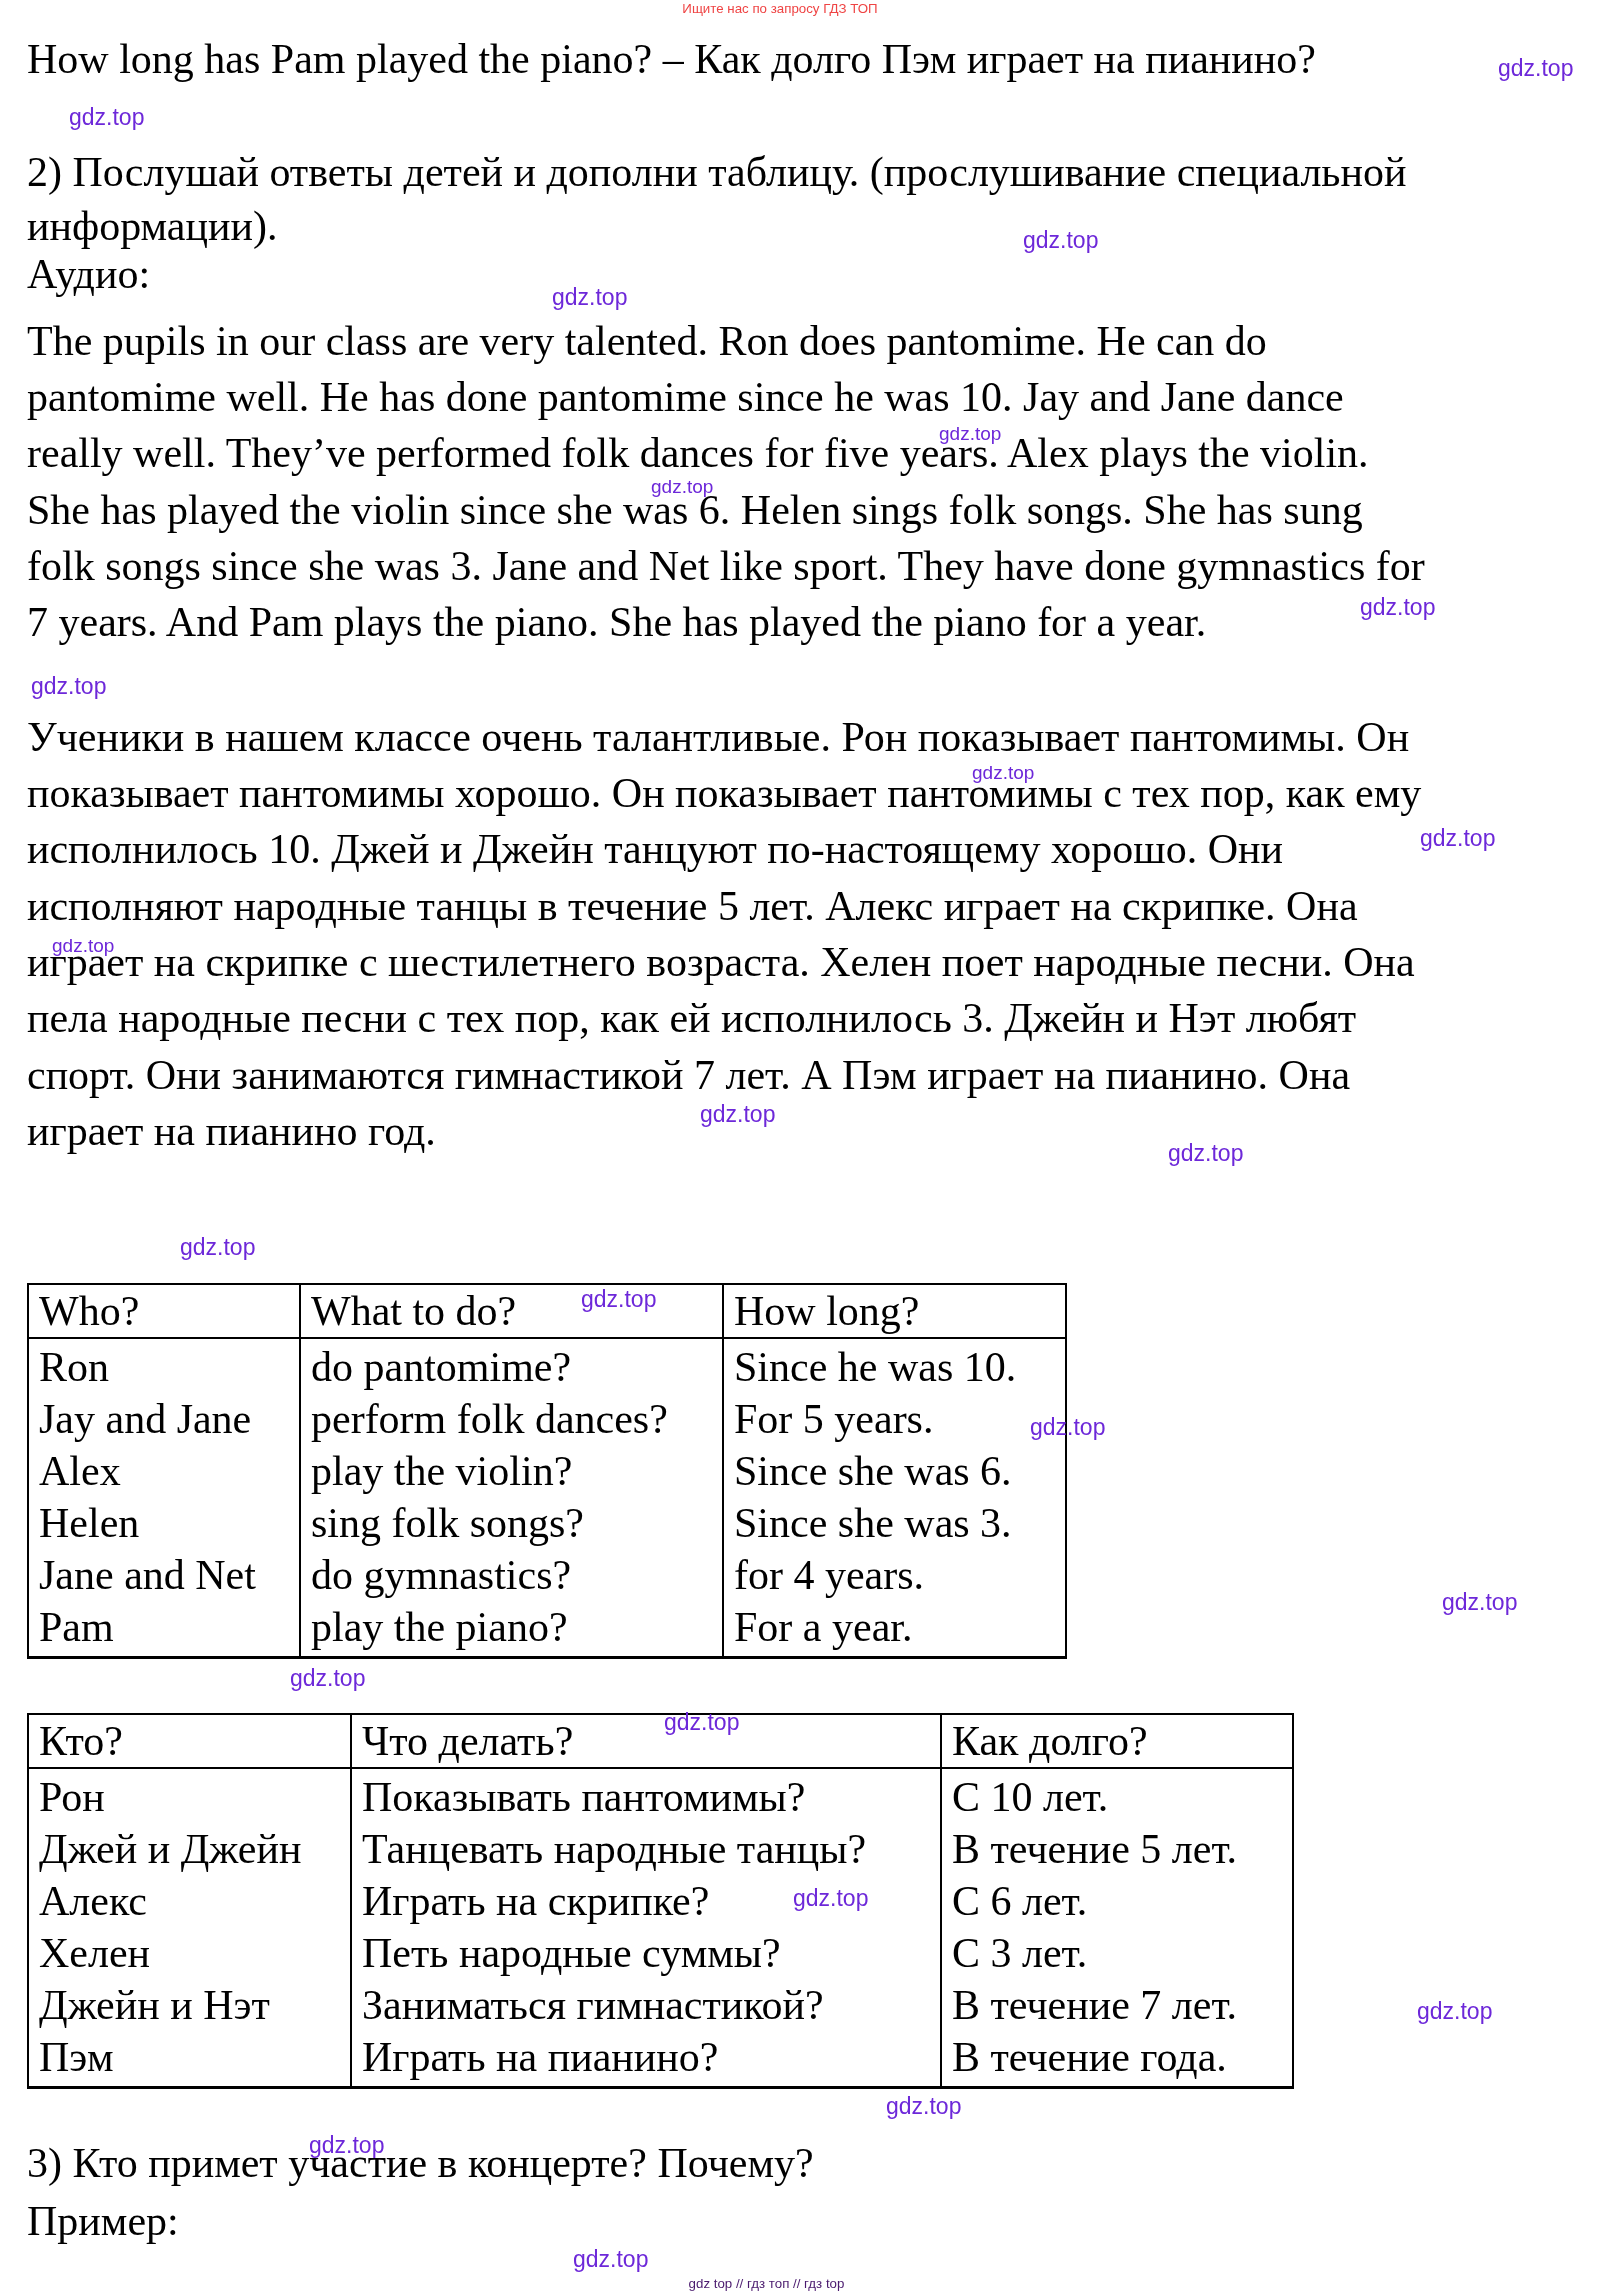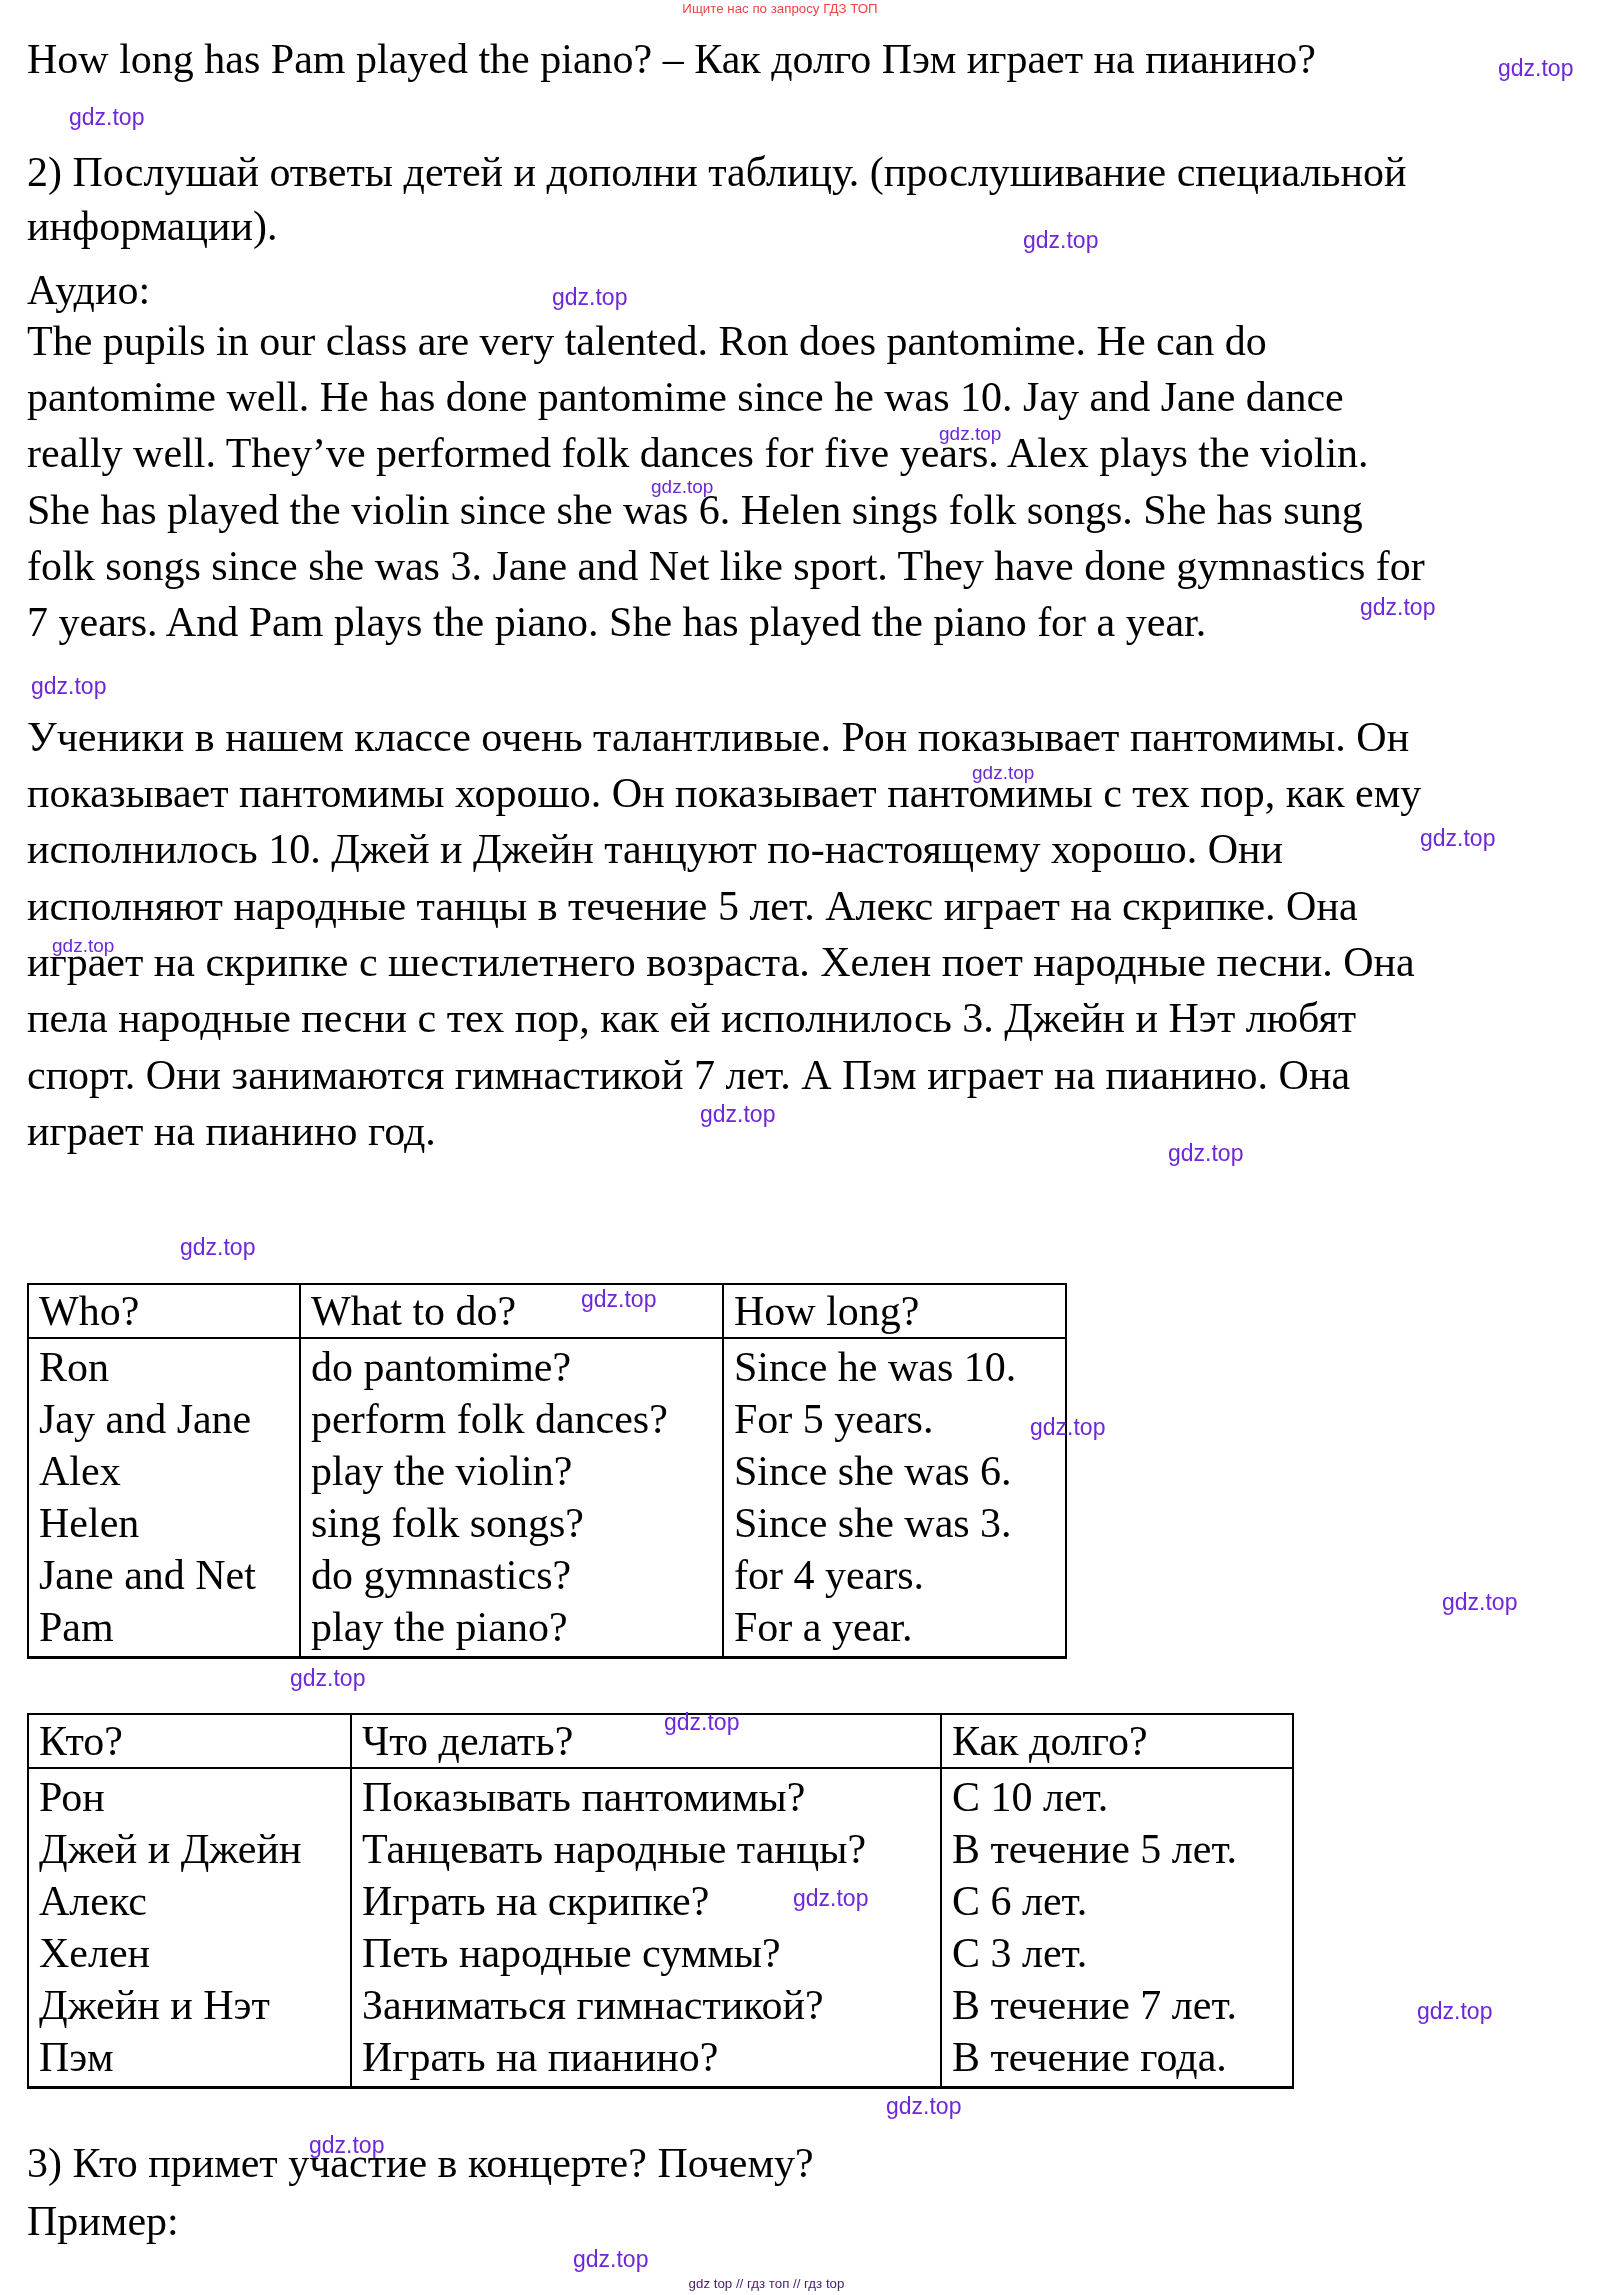--- a/index.html
+++ b/index.html
@@ -20,21 +20,21 @@
   table.tbl tbody tr:first-child td { padding-top:1.6px; }
 </style>
 </head>
 <body>
 
 <div class="abs banner">Ищите нас по запросу ГДЗ ТОП</div>
 
 <div class="line" style="top:36px;">How long has Pam played the piano? – Как долго Пэм играет на пианино?</div>
 <div class="line" style="top:149px;">2) Послушай ответы детей и дополни таблицу. (прослушивание специальной</div>
 <div class="line" style="top:203px;">информации).</div>
-<div class="line" style="top:267px;">Аудио:</div>
+<div class="line" style="top:251px;">Аудио:</div>
 
 <div class="line" style="top:318px;">The pupils in our class are very talented. Ron does pantomime. He can do</div>
 <div class="line" style="top:374px;">pantomime well. He has done pantomime since he was 10. Jay and Jane dance</div>
 <div class="line" style="top:430px;">really well. They’ve performed folk dances for five years. Alex plays the violin.</div>
 <div class="line" style="top:487px;">She has played the violin since she was 6. Helen sings folk songs. She has sung</div>
 <div class="line" style="top:543px;">folk songs since she was 3. Jane and Net like sport. They have done gymnastics for</div>
 <div class="line" style="top:599px;">7 years. And Pam plays the piano. She has played the piano for a year.</div>
 
 <div class="line" style="top:714px;">Ученики в нашем классе очень талантливые. Рон показывает пантомимы. Он</div>
 <div class="line" style="top:770px;">показывает пантомимы хорошо. Он показывает пантомимы с тех пор, как ему</div>

